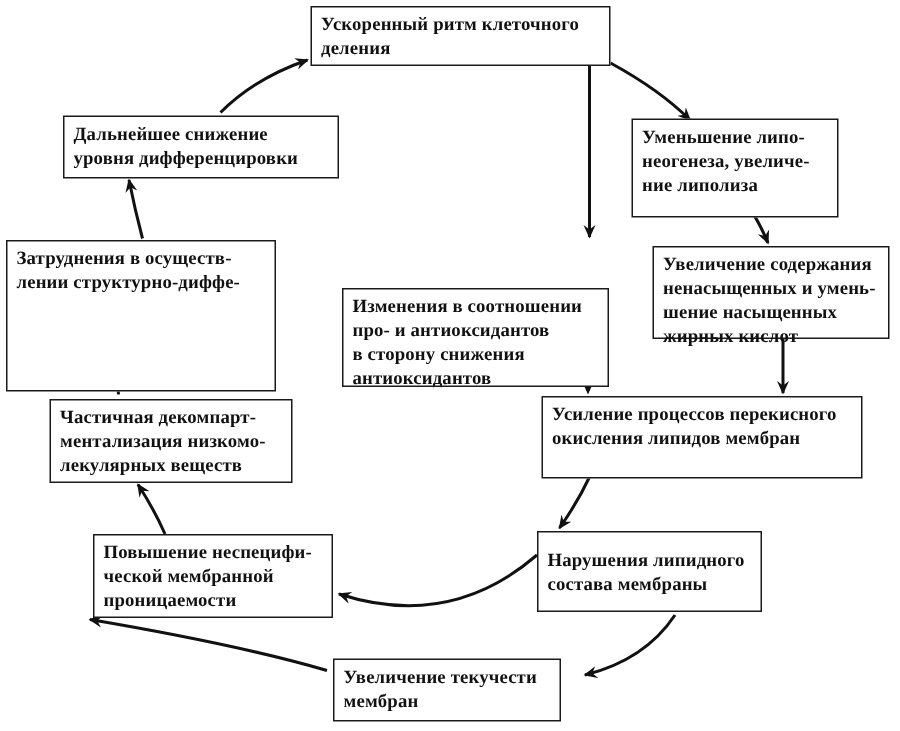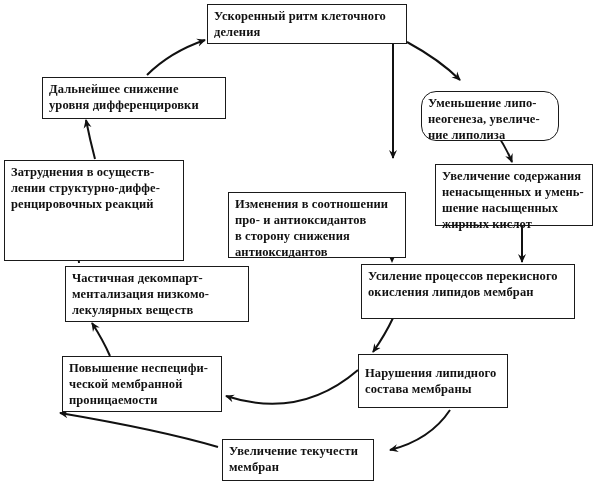--- a/index.html
+++ b/index.html
@@ -53,47 +53,46 @@
 <div class="box" style="left:207px;top:4px;width:200px;height:40px;">
   <span>Ускоренный ритм клеточного</span>
   <span>деления</span>
 </div>
 
 <div class="box" style="left:42px;top:77px;width:184px;height:42px;">
   <span>Дальнейшее снижение</span>
   <span>уровня дифференцировки</span>
 </div>
 
-<div class="box" style="left:421px;top:91px;width:138px;height:50px;border-radius:15px;">
+<div class="box" style="left:421px;top:79px;width:138px;height:66px;">
   <span>Уменьшение липо-</span>
   <span>неогенеза, увеличе-</span>
   <span>ние липолиза</span>
 </div>
 
 <div class="box" style="left:4px;top:160px;width:180px;height:101px;">
   <span>Затруднения в осуществ-</span>
   <span>лении структурно-диффе-</span>
-  <span>ренцировочных реакций</span>
 </div>
 
 <div class="box" style="left:228px;top:160px;width:178px;height:66px;margin-top:32px;">
   <span>Изменения в соотношении</span>
   <span>про- и антиоксидантов</span>
   <span>в сторону снижения</span>
   <span>антиоксидантов</span>
 </div>
 
 <div class="box" style="left:435px;top:164px;width:158px;height:62px;">
   <span>Увеличение содержания</span>
   <span>ненасыщенных и умень-</span>
   <span>шение насыщенных</span>
   <span>жирных кислот</span>
 </div>
 
-<div class="box" style="left:33px;top:266px;width:184px;height:56px;margin-left:32px;">
+<div class="box" style="left:33px;top:266px;width:162px;height:56px;">
   <span>Частичная декомпарт-</span>
   <span>ментализация низкомо-</span>
   <span>лекулярных веществ</span>
 </div>
 
 <div class="box" style="left:361px;top:264px;width:214px;height:55px;">
   <span>Усиление процессов перекисного</span>
   <span>окисления липидов мембран</span>
 </div>
 

